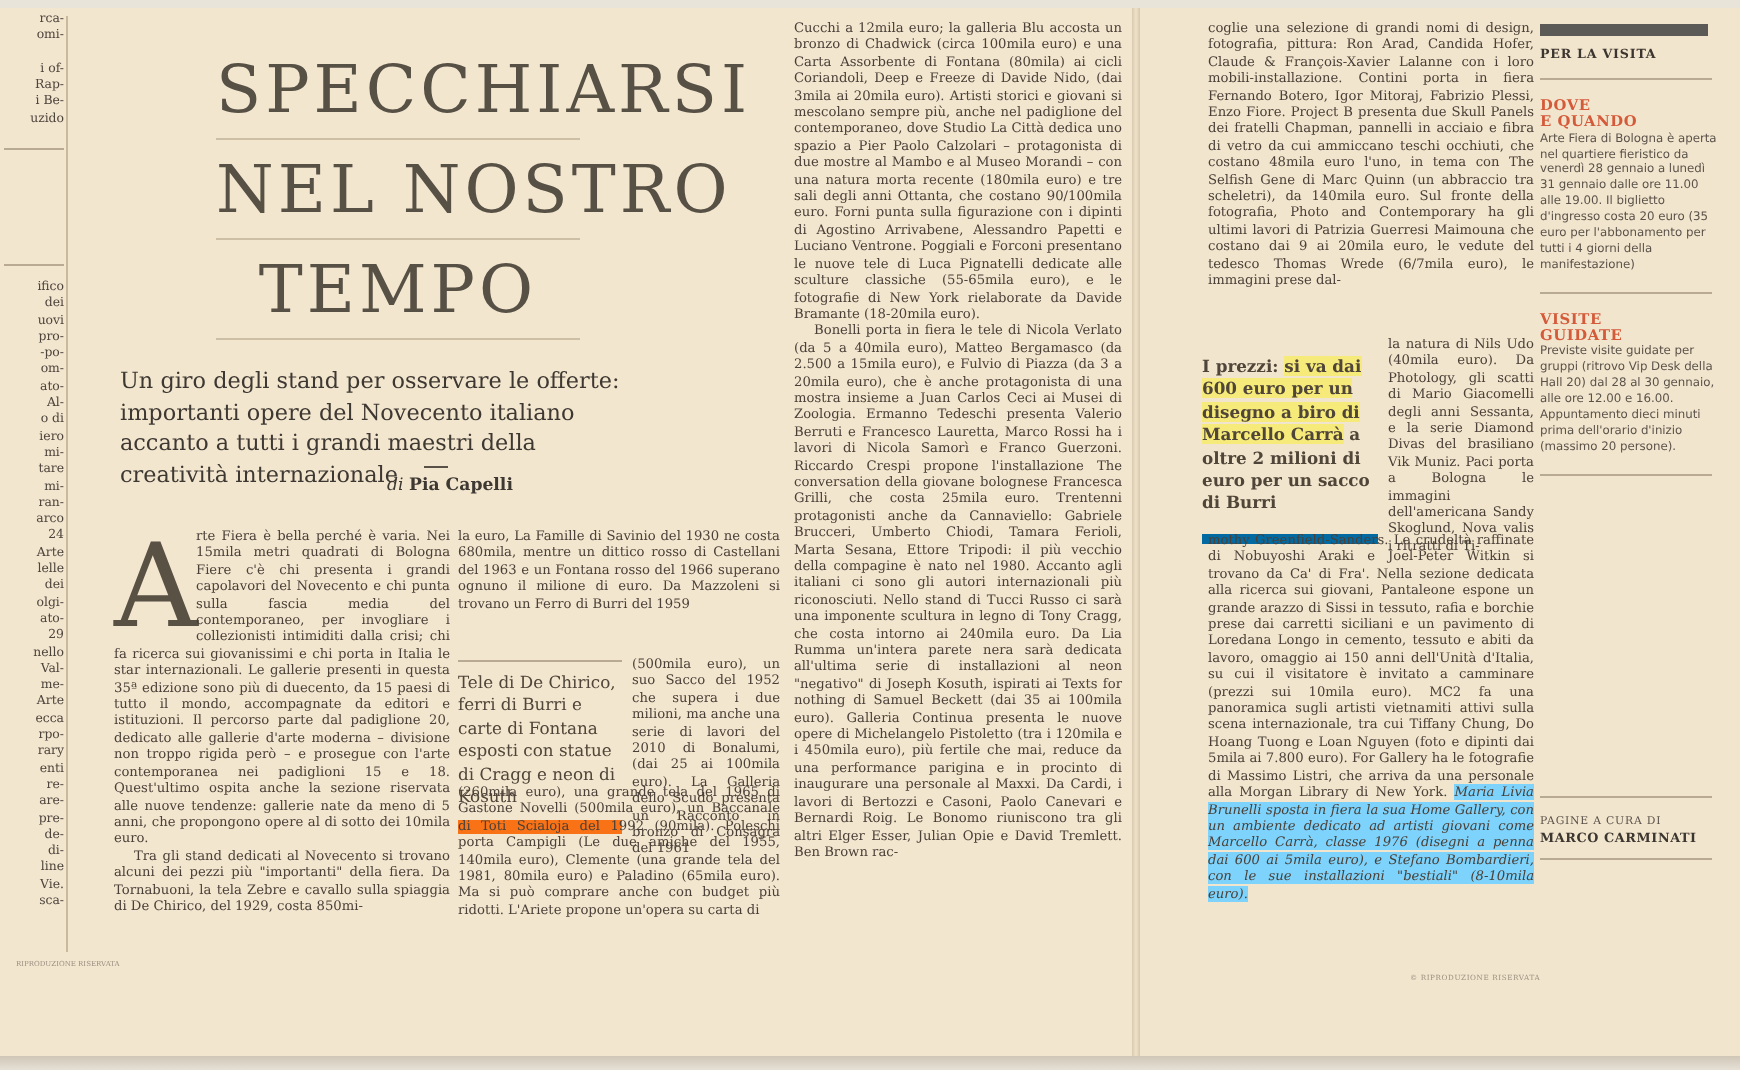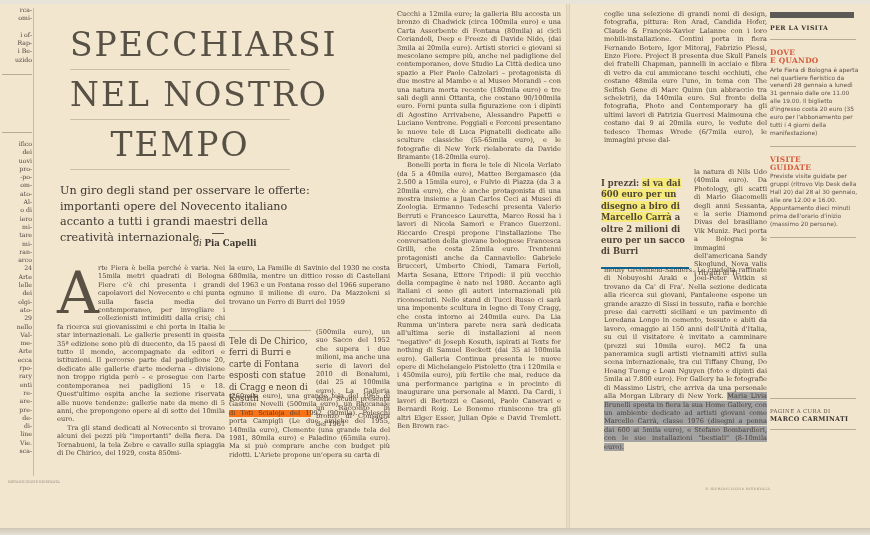--- a/index.html
+++ b/index.html
@@ -15,21 +15,21 @@
   .tc { font-size: 6.6px; line-height: 8.4px; text-align: justify; hyphens: auto; color: #4a4038; }
 
   
   .prev-strip { position: absolute; left: 2px; top: 4px; width: 30px; height: 450px; overflow: hidden; }
   .prev-strip .frag { font-size: 6.2px; line-height: 8.3px; text-align: right; color: #4d443c; white-space: pre; }
   .prev-rule { position: absolute; left: 0; width: 30px; height: 1px; background: #b9ab93; }
   .prev-vline { position: absolute; left: 33px; top: 8px; width: 1px; height: 468px; background: #c9b99d; }
 
   
   .headline { position: absolute; left: 70px; top: 20px; width: 220px; }
-  .headline .line { font-family: "DejaVu Serif", serif; font-weight: 300; color: #575045; font-size: 33px; letter-spacing: 2px; text-align: center; height: 50px; line-height: 50px; border-bottom: 1px solid #cdbfa6; white-space: nowrap; }
+  .headline .line { font-family: "DejaVu Serif", serif; font-weight: 300; color: #575045; font-size: 33px; letter-spacing: 2px; text-align: center; height: 50px; line-height: 50px; border-bottom: 1px solid #cdbfa6; white-space: nowrap; margin-left: 38px; }
   .headline .line.l1 { font-size: 33px; }
   .deck { position: absolute; left: 60px; top: 183px; width: 250px; font-size: 11.2px; line-height: 15.5px; color: #3e3832; }
   .deck-dash { position: absolute; left: 212px; top: 233px; width: 12px; height: 1px; background: #5a5146; }
   .byline { position: absolute; left: 150px; top: 238px; width: 150px; text-align: center; font-size: 8.6px; color: #3e3832; }
   .byline i { font-style: italic; font-weight: normal; }
   .byline b { font-weight: bold; }
 
   
   .col1 { position: absolute; left: 57px; top: 264px; width: 168px; }
   .dropcap { float: left; font-size: 58px; line-height: 46px; height: 48px; width: 37px; color: #5a5145; font-weight: 300; margin: 6px 4px 0 0; }
@@ -37,24 +37,24 @@
   .pull-left { position: absolute; left: 229px; top: 330px; width: 82px; border-top: 1px solid #b9ab93; border-bottom: 7px solid #f97316; padding: 5px 0 6px; font-weight: normal; font-size: 8.4px; line-height: 11.4px; color: #4f4538; }
   .col2-side { position: absolute; left: 316px; top: 328px; width: 74px; }
   .col2-bottom { position: absolute; left: 229px; top: 392px; width: 161px; }
   .col3 { position: absolute; left: 397px; top: 10px; width: 164px; }
   .col3 .indent { text-indent: 10px; display: block; }
 
   
   .col4 { position: absolute; left: 604px; top: 10px; width: 163px; }
   .col4-side { position: absolute; left: 694px; top: 168px; width: 73px; }
   .col4-bottom { position: absolute; left: 604px; top: 266px; width: 163px; }
-  .pull-right { position: absolute; left: 601px; top: 178px; width: 88px; font-weight: bold; font-size: 8.4px; line-height: 11.4px; color: #4f4538; border-bottom: 2px solid #0369a1; padding-bottom: 9px; }
+  .pull-right { position: absolute; left: 601px; top: 178px; width: 88px; font-weight: bold; font-size: 8.4px; line-height: 11.4px; color: #4f4538; border-bottom: 5px solid #0369a1; padding-bottom: 9px; }
   .hl { background: #f4e98a; }
   .pull-right .hl { background: #f6ea7a; }
-  .tc .hl { background: #a3a3a3; }
+  .tc .hl { background: #7dd3fc; font-style: italic; }
   .credit { position: absolute; left: 705px; top: 487px; font-size: 3.6px; color: #9a8f80; letter-spacing: 0.3px; }
   .prev-credit { position: absolute; left: 8px; top: 480px; font-size: 3.5px; color: #9a8f80; }
 
   
   .side { position: absolute; left: 770px; top: 12px; width: 100px; }
   .side .bar { height: 6px; background: #5c5a57; width: 84px; margin-left: 0; }
   .side .title { font-family: "DejaVu Serif", serif; font-weight: bold; font-size: 6.3px; letter-spacing: 0.4px; color: #3c3630; margin-top: 6px; }
   .side .rule { width: 86px; height: 1px; background: #b9ab93; margin: 8px 0 9px; }
   .side .sub { font-family: "DejaVu Serif", serif; font-weight: bold; color: #d45a3a; font-size: 7.4px; line-height: 8.3px; letter-spacing: 0.3px; }
   .side .body { font-family: "DejaVu Sans", sans-serif; font-size: 5.9px; line-height: 7.9px; color: #5a524a; margin-top: 1px; width: 90px; }

